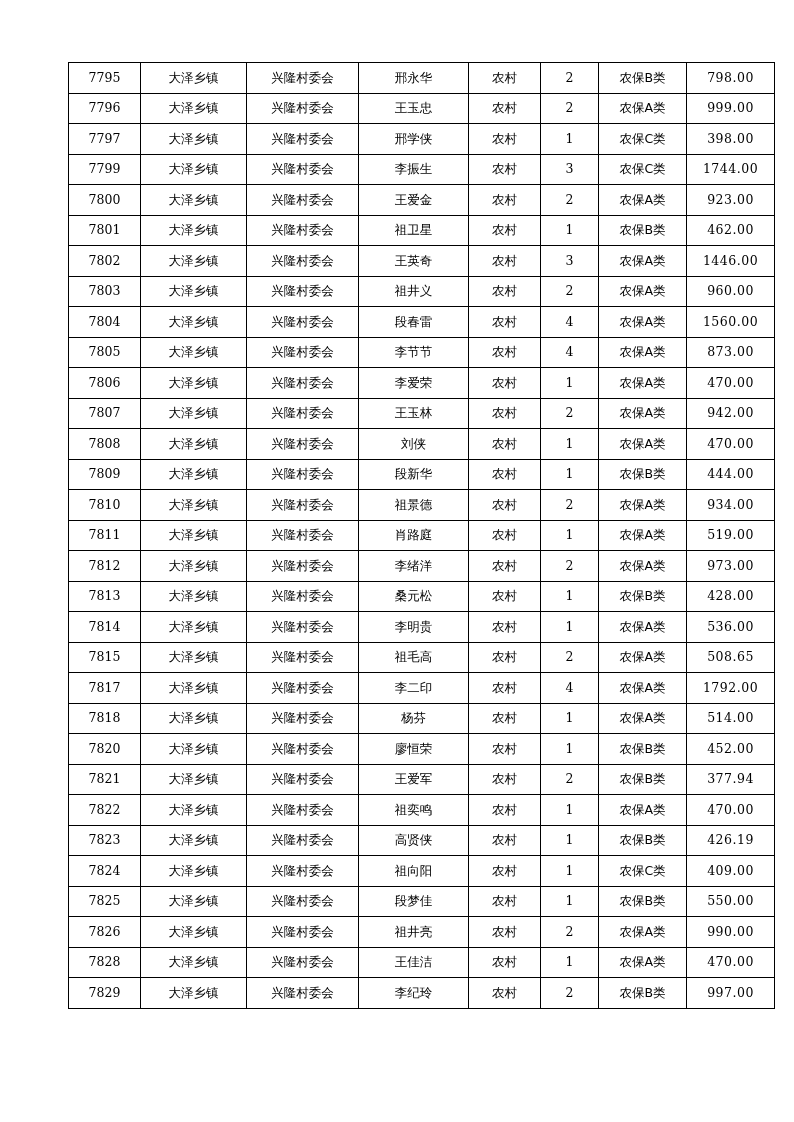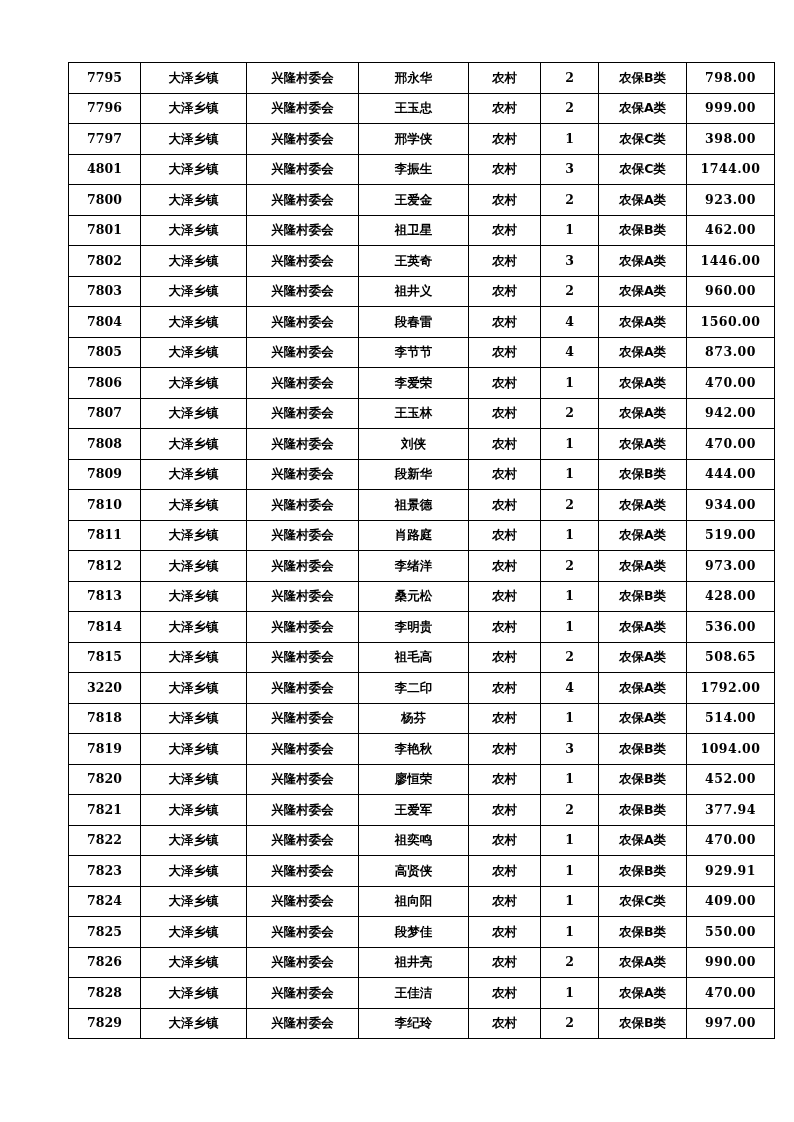--- a/index.html
+++ b/index.html
@@ -12,21 +12,20 @@
     height: 1122px;
     font-family: "DejaVu Sans", "Liberation Sans", sans-serif;
     color: #000000;
   }
   .page {
     position: relative;
     width: 628px;
     height: 1122px;
     box-sizing: border-box;
     padding: 62px 68px 12px 68px;
-    font-weight: bold;
   }
   table.records {
     border-collapse: collapse;
     width: 658px;
     table-layout: fixed;
   }
   table.records td {
     border: 1px solid #000000;
     height: 29.5px;
     text-align: center;
@@ -95,21 +94,21 @@
           <td class="num">7797</td>
           <td>大泽乡镇</td>
           <td>兴隆村委会</td>
           <td>邢学侠</td>
           <td>农村</td>
           <td class="num">1</td>
           <td>农保C类</td>
           <td class="amt">398.00</td>
         </tr>
         <tr>
-          <td class="num">4801</td>
+          <td class="num">7799</td>
           <td>大泽乡镇</td>
           <td>兴隆村委会</td>
           <td>李振生</td>
           <td>农村</td>
           <td class="num">3</td>
           <td>农保C类</td>
           <td class="amt">1744.00</td>
         </tr>
         <tr>
           <td class="num">7800</td>
@@ -265,50 +264,40 @@
           <td class="num">7815</td>
           <td>大泽乡镇</td>
           <td>兴隆村委会</td>
           <td>祖毛高</td>
           <td>农村</td>
           <td class="num">2</td>
           <td>农保A类</td>
           <td class="amt">508.65</td>
         </tr>
         <tr>
-          <td class="num">3220</td>
+          <td class="num">7817</td>
           <td>大泽乡镇</td>
           <td>兴隆村委会</td>
           <td>李二印</td>
           <td>农村</td>
           <td class="num">4</td>
           <td>农保A类</td>
           <td class="amt">1792.00</td>
         </tr>
         <tr>
           <td class="num">7818</td>
           <td>大泽乡镇</td>
           <td>兴隆村委会</td>
           <td>杨芬</td>
           <td>农村</td>
           <td class="num">1</td>
           <td>农保A类</td>
           <td class="amt">514.00</td>
         </tr>
         <tr>
-          <td class="num">7819</td>
-          <td>大泽乡镇</td>
-          <td>兴隆村委会</td>
-          <td>李艳秋</td>
-          <td>农村</td>
-          <td class="num">3</td>
-          <td>农保B类</td>
-          <td class="amt">1094.00</td>
-        </tr>
-        <tr>
           <td class="num">7820</td>
           <td>大泽乡镇</td>
           <td>兴隆村委会</td>
           <td>廖恒荣</td>
           <td>农村</td>
           <td class="num">1</td>
           <td>农保B类</td>
           <td class="amt">452.00</td>
         </tr>
         <tr>
@@ -332,21 +321,21 @@
           <td class="amt">470.00</td>
         </tr>
         <tr>
           <td class="num">7823</td>
           <td>大泽乡镇</td>
           <td>兴隆村委会</td>
           <td>高贤侠</td>
           <td>农村</td>
           <td class="num">1</td>
           <td>农保B类</td>
-          <td class="amt">929.91</td>
+          <td class="amt">426.19</td>
         </tr>
         <tr>
           <td class="num">7824</td>
           <td>大泽乡镇</td>
           <td>兴隆村委会</td>
           <td>祖向阳</td>
           <td>农村</td>
           <td class="num">1</td>
           <td>农保C类</td>
           <td class="amt">409.00</td>

